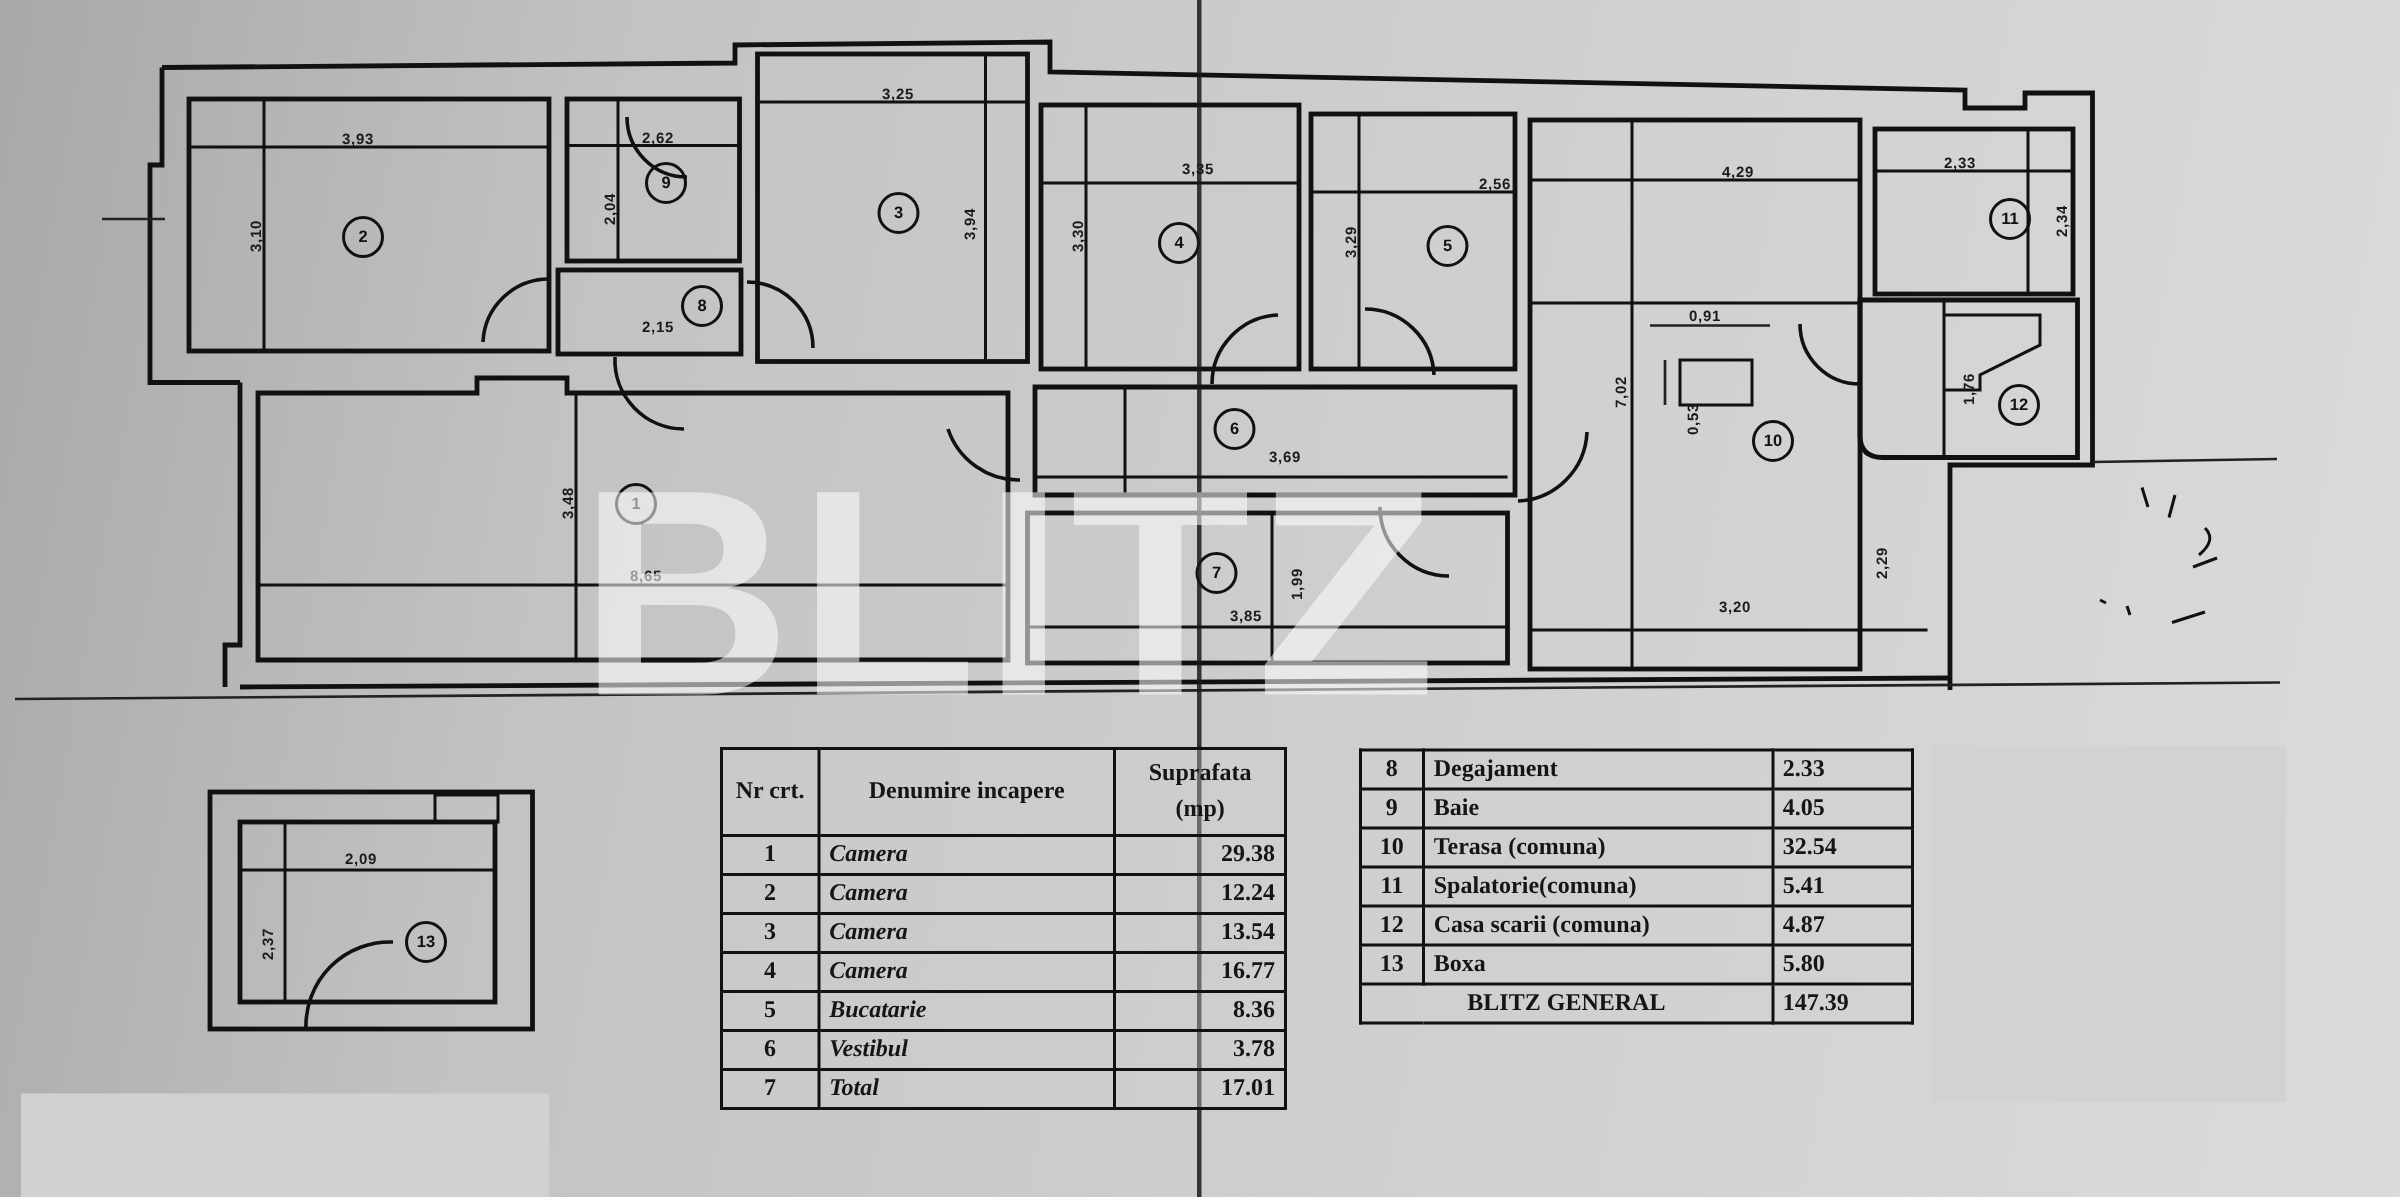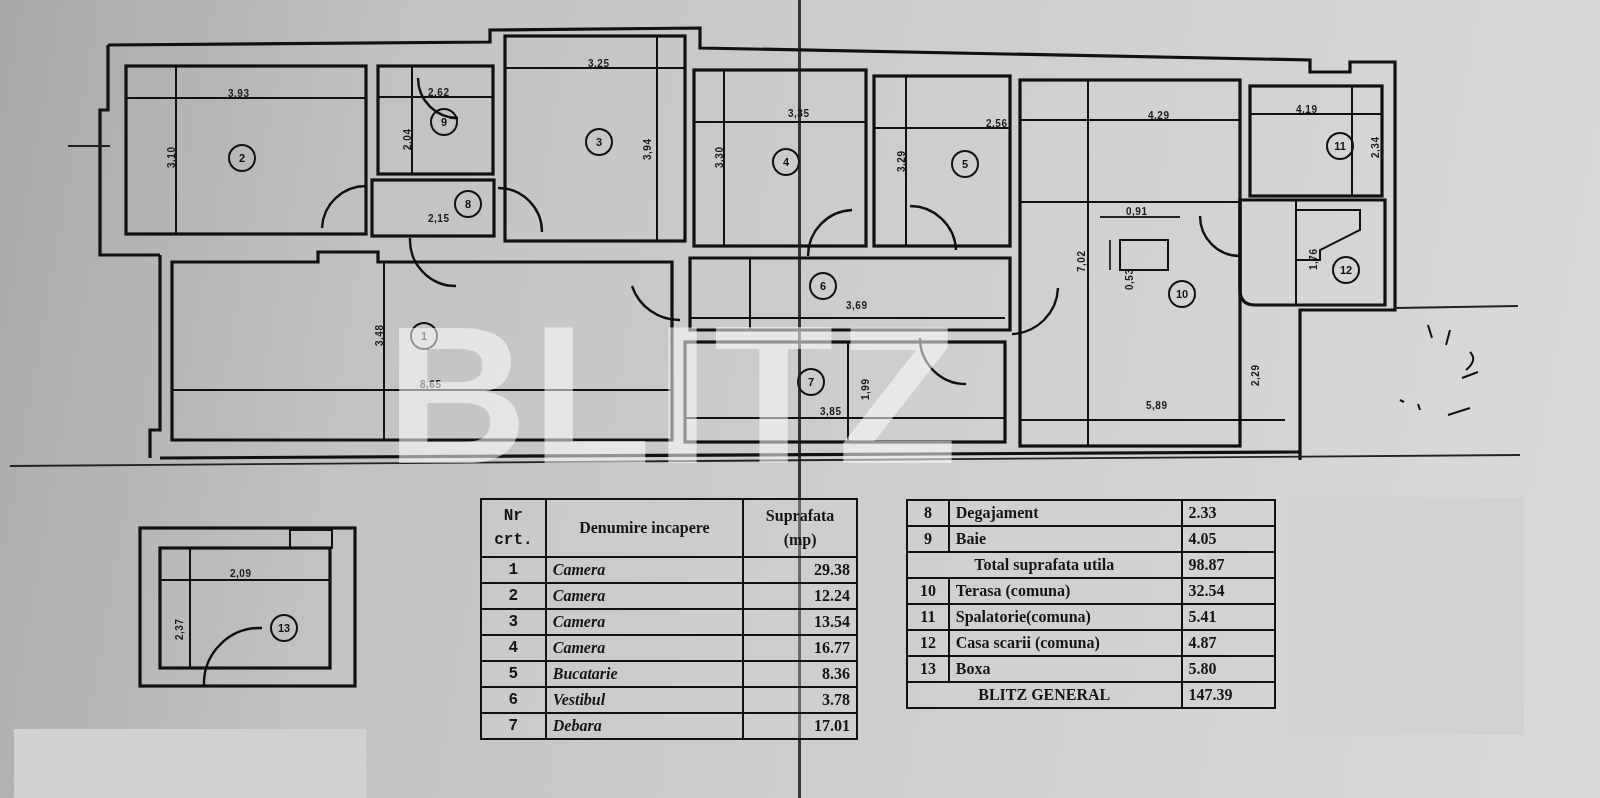--- a/index.html
+++ b/index.html
@@ -32,21 +32,21 @@
   .mask { position: absolute; background: #dedcdc; }
   .mask.m1 { left: 1288px; top: 497px; width: 236px; height: 238px; background: #d3d1d1; }
   .mask.m2 { left: 14px; top: 729px; width: 352px; height: 69px; background: #d2d0d0; }
 
   table.areas {
     position: absolute; border-collapse: collapse; font-weight: bold; font-size: 16px;
     background: rgba(210,208,208,0.35);
   }
   table.areas td { border: 2.5px solid #111; padding: 0 6px; height: 24px; line-height: 22px; }
   #t1 { left: 480px; top: 498px; width: 378px; }
-  #t1 .c-no { width: 48px; text-align: center; font-family: Liberation Mono, monospace; }
+  #t1 .c-no { width: 48px; text-align: center; }
   #t1 .c-name { width: 175px; text-align: left; font-style: italic; margin-left: 11px; }
   #t1 .c-area { width: 95px; text-align: right; }
   #t1 .hdr td { height: 56px; text-align: center; font-style: normal; line-height: 24px; vertical-align: middle; }
   #t2 { left: 906px; top: 499px; width: 370px; }
   #t2 .c-no { width: 28px; text-align: center; }
   #t2 .c-name { width: 220px; text-align: left; }
   #t2 .c-area { width: 80px; text-align: left; }
   #t2 .span td.c-label { text-align: center; }
   .scan-line { position: absolute; left: 798px; top: 0; width: 3px; height: 798px; background: #1a1a1a; opacity: 0.85; }
 </style>
@@ -145,26 +145,26 @@
   <span class="dim" style="left:428px;top:87px">2,62</span>
   <span class="dim v" style="left:402px;top:150px">2,04</span>
   <span class="dim" style="left:428px;top:213px">2,15</span>
   <span class="dim" style="left:588px;top:58px">3,25</span>
   <span class="dim v" style="left:642px;top:160px">3,94</span>
   <span class="dim" style="left:788px;top:108px">3,35</span>
   <span class="dim v" style="left:714px;top:168px">3,30</span>
   <span class="dim" style="left:986px;top:118px">2,56</span>
   <span class="dim v" style="left:896px;top:172px">3,29</span>
   <span class="dim" style="left:1148px;top:110px">4,29</span>
-  <span class="dim" style="left:1296px;top:104px">4,19</span>
+  <span class="dim" style="left:1296px;top:104px">2,33</span>
   <span class="dim v" style="left:1370px;top:158px">2,34</span>
   <span class="dim" style="left:1126px;top:206px">0,91</span>
   <span class="dim v" style="left:1076px;top:272px">7,02</span>
   <span class="dim v" style="left:1124px;top:290px">0,53</span>
-  <span class="dim" style="left:1146px;top:400px">5,89</span>
+  <span class="dim" style="left:1146px;top:400px">3,20</span>
   <span class="dim v" style="left:1250px;top:386px">2,29</span>
   <span class="dim v" style="left:1308px;top:270px">1,76</span>
   <span class="dim" style="left:420px;top:379px">8,65</span>
   <span class="dim v" style="left:374px;top:346px">3,48</span>
   <span class="dim" style="left:846px;top:300px">3,69</span>
   <span class="dim" style="left:820px;top:406px">3,85</span>
   <span class="dim v" style="left:860px;top:400px">1,99</span>
   <span class="dim" style="left:230px;top:568px">2,09</span>
   <span class="dim v" style="left:174px;top:640px">2,37</span>
 
@@ -222,42 +222,38 @@
     <td class="c-name">Bucatarie</td>
     <td class="c-area">8.36</td>
   </tr>
   <tr>
     <td class="c-no">6</td>
     <td class="c-name">Vestibul</td>
     <td class="c-area">3.78</td>
   </tr>
   <tr>
     <td class="c-no">7</td>
-    <td class="c-name">Debara</td>
+    <td class="c-name">Total</td>
     <td class="c-area">17.01</td>
   </tr>
 </tbody>
   </table>
 
 <table class="areas" id="t2">
   <tbody>
       <tr>
     <td class="c-no">8</td>
     <td class="c-name">Degajament</td>
     <td class="c-area">2.33</td>
   </tr>
   <tr>
     <td class="c-no">9</td>
     <td class="c-name">Baie</td>
     <td class="c-area">4.05</td>
   </tr>
-  <tr class="span">
-    <td class="c-label" colspan="2">Total suprafata utila</td>
-    <td class="c-area">98.87</td>
-  </tr>
   <tr>
     <td class="c-no">10</td>
     <td class="c-name">Terasa (comuna)</td>
     <td class="c-area">32.54</td>
   </tr>
   <tr>
     <td class="c-no">11</td>
     <td class="c-name">Spalatorie(comuna)</td>
     <td class="c-area">5.41</td>
   </tr>

